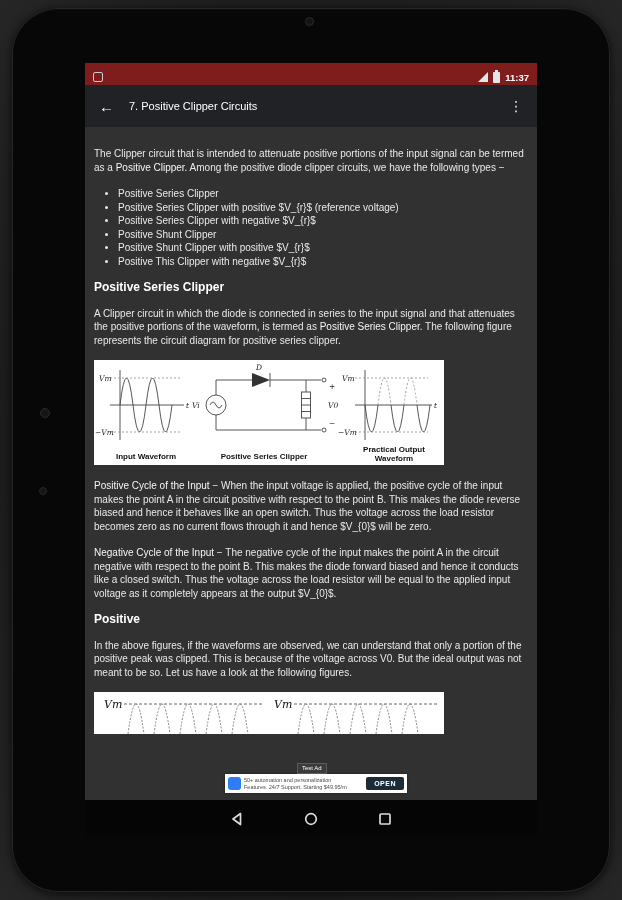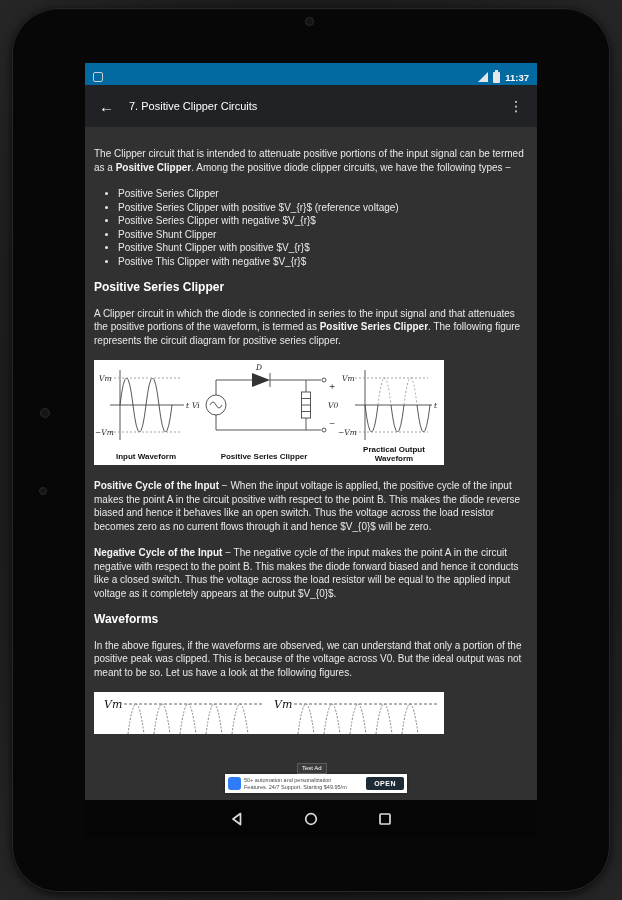--- a/index.html
+++ b/index.html
@@ -16,41 +16,41 @@
   .cam-top{position:absolute;left:293px;top:9px;width:7px;height:7px;border-radius:50%;
     background:#141414;border:1px solid #2c2c2c}
   .side-dot-1{position:absolute;left:28px;top:400px;width:8px;height:8px;border-radius:50%;
     background:#151515;border:1px solid #2a2a2a}
   .side-dot-2{position:absolute;left:27px;top:479px;width:6px;height:6px;border-radius:50%;
     background:#151515;border:1px solid #282828}
 
   .screen{position:absolute;left:73px;top:55px;width:452px;height:774px;background:#313131;overflow:hidden}
 
   
-  .status-bar{position:absolute;top:0;left:0;right:0;height:22px;background:#0369a1;
+  .status-bar{position:absolute;top:0;left:0;right:0;height:22px;background:#7f1d1d;
     display:flex;align-items:center;padding:14px 8px;box-sizing:border-box}
   .sb-left-icon{width:8px;height:8px;border:1.5px solid #c9ced2;border-radius:2px}
   .sb-right{margin-left:auto;display:flex;align-items:center;gap:5px}
   .signal{width:0;height:0;border-left:10px solid transparent;border-bottom:10px solid #e4e7e9}
   .battery{width:7px;height:11px;background:#e4e7e9;border-radius:1px;position:relative}
   .battery::before{content:"";position:absolute;top:-2px;left:2px;width:3px;height:2px;background:#e4e7e9}
   .time{color:#fff;font-size:9.5px;font-weight:bold}
 
   
   .toolbar{position:absolute;top:22px;left:0;right:0;height:42px;background:#202225;
     display:flex;align-items:center;padding:0 14px;box-sizing:border-box;gap:15px}
   .back{color:#fff;font-size:15px;line-height:1;cursor:pointer}
   .tb-title{color:#fff;font-size:11px;font-weight:normal}
   .overflow{margin-left:auto;color:#e8e8e8;font-size:14px;line-height:1;cursor:pointer}
 
   
   .content{position:absolute;top:64px;bottom:37px;left:0;right:0;background:#313131;
     color:#e9e9e9;font-size:10px;line-height:13.5px;padding:20px 9px 0;box-sizing:border-box;overflow:hidden}
   .content p{margin:0 0 13px}
-  .content strong{font-weight:bold;color:#f5f5f5}
+  .content strong{font-weight:normal;color:#f5f5f5}
   .content ul{margin:0 0 13px;padding-left:24px}
   .content li{margin:0}
   h2.sec{font-size:12px;color:#fff;font-weight:bold;margin:4px 0 12px}
   .figure{background:#fff;width:350px;margin:0 0 14px}
   .figure svg{display:block}
 
   
   .ad-wrap{position:absolute;left:140px;bottom:44px;width:182px;z-index:6}
   .ad-badge{display:inline-block;margin-left:72px;background:#3a3a3a;color:#fff;font-size:6px;
     line-height:9px;padding:0 4px;border:1px solid #5a5a5a}
@@ -162,21 +162,21 @@
             <text x="300" y="92">Practical Output</text>
             <text x="300" y="101">Waveform</text>
           </g>
         </svg>
       </div>
 
       <p><strong>Positive Cycle of the Input</strong><span> − When the input voltage is applied, the positive cycle of the input makes the point A in the circuit positive with respect to the point B. This makes the diode reverse biased and hence it behaves like an open switch. Thus the voltage across the load resistor becomes zero as no current flows through it and hence $V_{0}$ will be zero.</span></p>
 
       <p><strong>Negative Cycle of the Input</strong><span> − The negative cycle of the input makes the point A in the circuit negative with respect to the point B. This makes the diode forward biased and hence it conducts like a closed switch. Thus the voltage across the load resistor will be equal to the applied input voltage as it completely appears at the output $V_{0}$.</span></p>
 
-      <h2 class="sec">Waveforms</h2>
+      <h2 class="sec">Positive</h2>
 
       <p>In the above figures, if the waveforms are observed, we can understand that only a portion of the positive peak was clipped. This is because of the voltage across V0. But the ideal output was not meant to be so. Let us have a look at the following figures.</p>
 
       <div class="figure">
         <svg width="350" height="42" viewBox="0 0 350 42">
           <g stroke="#555" stroke-width="0.9" fill="none">
             <line x1="30" y1="12" x2="168" y2="12" stroke-dasharray="3,2"></line>
             <line x1="200" y1="12" x2="345" y2="12" stroke-dasharray="3,2"></line>
             <path d="M34,42 Q42,-18 50,42 M60,42 Q68,-18 76,42 M86,42 Q94,-18 102,42 M112,42 Q120,-18 128,42 M138,42 Q146,-18 154,42" stroke="#777" stroke-dasharray="2,1.5"></path>
             <path d="M204,42 Q212,-18 220,42 M230,42 Q238,-18 246,42 M256,42 Q264,-18 272,42 M282,42 Q290,-18 298,42 M308,42 Q316,-18 324,42" stroke="#777" stroke-dasharray="2,1.5"></path>

